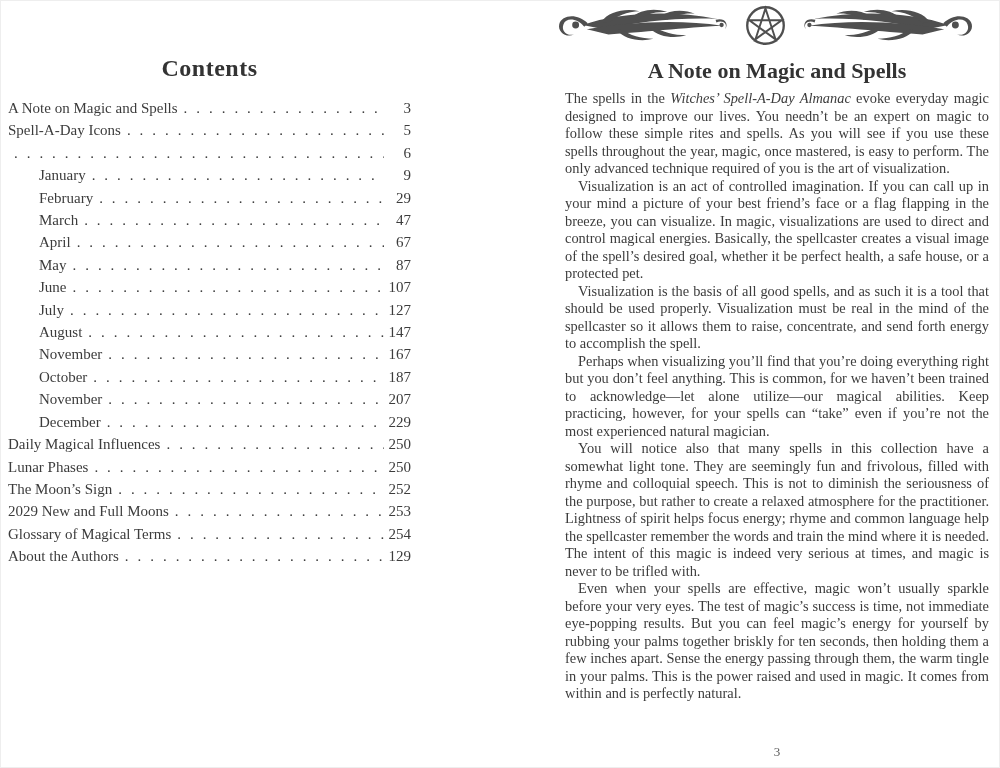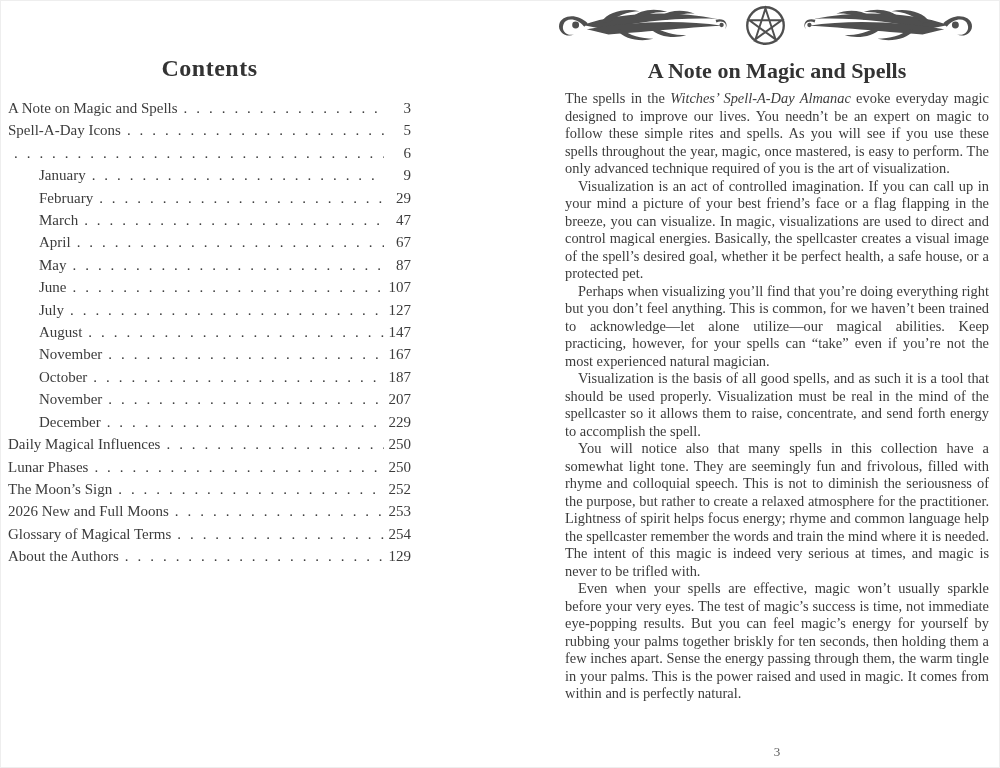--- a/index.html
+++ b/index.html
@@ -197,21 +197,21 @@
           <span class="toc-label">Lunar Phases</span>
           <span class="toc-leader"></span>
           <span class="toc-page">250</span>
         </div>
         <div class="toc-row">
           <span class="toc-label">The Moon’s Sign</span>
           <span class="toc-leader"></span>
           <span class="toc-page">252</span>
         </div>
         <div class="toc-row">
-          <span class="toc-label">2026 New and Full Moons</span>
+          <span class="toc-label">2029 New and Full Moons</span>
           <span class="toc-leader"></span>
           <span class="toc-page">253</span>
         </div>
         <div class="toc-row">
           <span class="toc-label">Glossary of Magical Terms</span>
           <span class="toc-leader"></span>
           <span class="toc-page">254</span>
         </div>
         <div class="toc-row">
           <span class="toc-label">About the Authors</span>
@@ -264,22 +264,22 @@
           </g>
         </svg>
       </span>
     </div>
 
     <h2 class="note-title">A Note on Magic and Spells</h2>
 
     <div class="note-body">
       <p class="intro"><span>The spells in the </span><i>Witches’ Spell-A-Day Almanac</i><span> evoke everyday magic designed to improve our lives. You needn’t be an expert on magic to follow these simple rites and spells. As you will see if you use these spells throughout the year, magic, once mastered, is easy to perform. The only advanced technique required of you is the art of visualization.</span></p>
     <p>Visualization is an act of controlled imagination. If you can call up in your mind a picture of your best friend’s face or a flag flapping in the breeze, you can visualize. In magic, visualizations are used to direct and control magical energies. Basically, the spellcaster creates a visual image of the spell’s desired goal, whether it be perfect health, a safe house, or a protected pet.</p>
+        <p>Visualization is the basis of all good spells, and as such it is a tool that should be used properly. Visualization must be real in the mind of the spellcaster so it allows them to raise, concentrate, and send forth energy to accomplish the spell.</p>
         <p>Perhaps when visualizing you’ll find that you’re doing everything right but you don’t feel anything. This is common, for we haven’t been trained to acknowledge—let alone utilize—our magical abilities. Keep practicing, however, for your spells can “take” even if you’re not the most experienced natural magician.</p>
-        <p>Visualization is the basis of all good spells, and as such it is a tool that should be used properly. Visualization must be real in the mind of the spellcaster so it allows them to raise, concentrate, and send forth energy to accomplish the spell.</p>
         <p>You will notice also that many spells in this collection have a somewhat light tone. They are seemingly fun and frivolous, filled with rhyme and colloquial speech. This is not to diminish the seriousness of the purpose, but rather to create a relaxed atmosphere for the practitioner. Lightness of spirit helps focus energy; rhyme and common language help the spellcaster remember the words and train the mind where it is needed. The intent of this magic is indeed very serious at times, and magic is never to be trifled with.</p>
         <p>Even when your spells are effective, magic won’t usually sparkle before your very eyes. The test of magic’s success is time, not immediate eye-popping results. But you can feel magic’s energy for yourself by rubbing your palms together briskly for ten seconds, then holding them a few inches apart. Sense the energy passing through them, the warm tingle in your palms. This is the power raised and used in magic. It comes from within and is perfectly natural.</p>
       </div>
 
     <div class="folio">3</div>
   </section>
 
 </div>
 
 </body></html>

